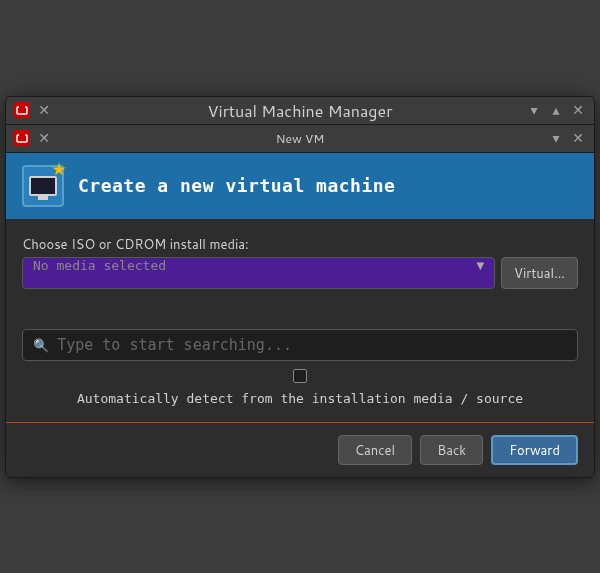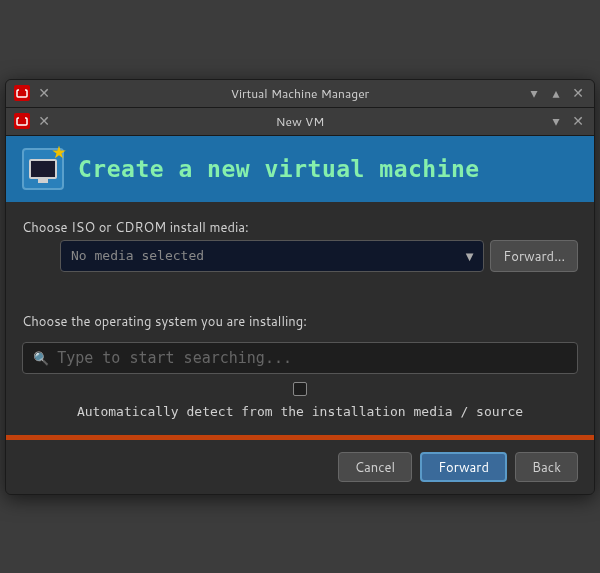--- a/index.html
+++ b/index.html
@@ -37,21 +37,21 @@
       height: 28px;
       display: flex;
       align-items: center;
       justify-content: center;
       position: relative;
       border-bottom: 1px solid #1a1a1a;
     }
 
     .outer-titlebar-title {
       color: #d0d0d0;
-      font-size: 12px;
+      font-size: 16px;
     }
 
     .outer-titlebar-controls {
       position: absolute;
       right: 8px;
       display: flex;
       gap: 6px;
       align-items: center;
     }
 
@@ -164,22 +164,22 @@
       position: absolute;
       top: -4px;
       right: -4px;
       width: 14px;
       height: 14px;
       background: #f0c000;
       clip-path: polygon(50% 0%, 61% 35%, 98% 35%, 68% 57%, 79% 91%, 50% 70%, 21% 91%, 32% 57%, 2% 35%, 39% 35%);
     }
 
     .header-text h1 {
-      color: #86efac;
-      font-size: 23px;
+      color: #ffffff;
+      font-size: 18px;
       font-weight: bold;
       font-family: monospace;
       letter-spacing: 0.5px;
     }
 
     .header-text .step {
       color: #7dc8f0;
       font-size: 13px;
       font-family: monospace;
     }
@@ -202,30 +202,29 @@
 
     
     .media-row {
       display: flex;
       gap: 6px;
       align-items: center;
     }
 
     .media-dropdown {
       flex: 1;
-      background: #0f172a;
+      background: #4c1d95;
       border: 1px solid #555;
       border-radius: 4px;
       height: 32px;
       display: flex;
-      align-items: center;
+      align-items: flex-start;
       justify-content: space-between;
       padding: 0 10px;
       cursor: pointer;
-      margin-left: 38px;
     }
 
     .media-dropdown-text {
       color: #888;
       font-size: 13px;
       font-family: monospace;
     }
 
     .media-dropdown-arrow {
       color: #aaa;
@@ -312,21 +311,21 @@
       font-family: monospace;
     }
 
     
     .footer {
       display: flex;
       justify-content: flex-end;
       padding: 12px 16px;
       gap: 8px;
       background: #2d2d2d;
-      border-top: 5px solid #c2410c;
+      border-top: 1px solid #c2410c;
     }
 
     .btn {
       height: 30px;
       padding: 0 16px;
       border-radius: 4px;
       font-size: 13px;
       cursor: pointer;
       display: flex;
       align-items: center;
@@ -404,39 +403,38 @@
 
   <div class="content">
 
     <div>
       <div class="label">Choose ISO or CDROM install media:</div>
       <div class="media-row">
         <div class="media-dropdown">
           <span class="media-dropdown-text">No media selected</span>
           <span class="media-dropdown-arrow">▼</span>
         </div>
-        <button class="browse-btn">Forward...</button>
+        <button class="browse-btn">Virtual...</button>
       </div>
     </div>
 
     <div class="spacer"></div>
 
     <div class="os-section">
-      <div class="label">Choose the operating system you are installing:</div>
       <div class="search-box">
         <span class="search-icon-svg">🔍</span>
         <input class="search-input" type="text" placeholder="Type to start searching..." style="">
       </div>
       <div class="checkbox-row">
         <div class="checkbox"></div>
         <span class="checkbox-label">Automatically detect from the installation media / source</span>
       </div>
     </div>
 
   </div>
 
   <div class="footer">
     <button class="btn btn-cancel">Cancel</button>
+    <button class="btn btn-back">Back</button>
     <button class="btn btn-forward">Forward</button>
-    <button class="btn btn-back">Back</button>
   </div>
 
 </div>
 
 </body></html>

